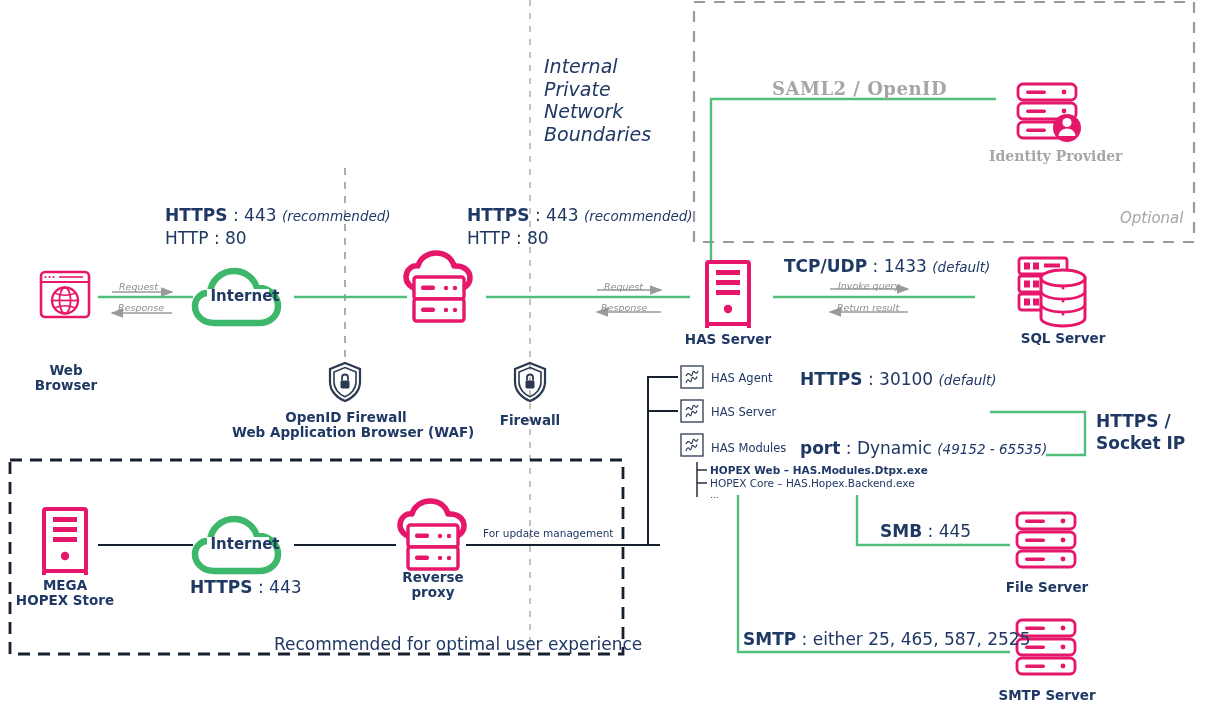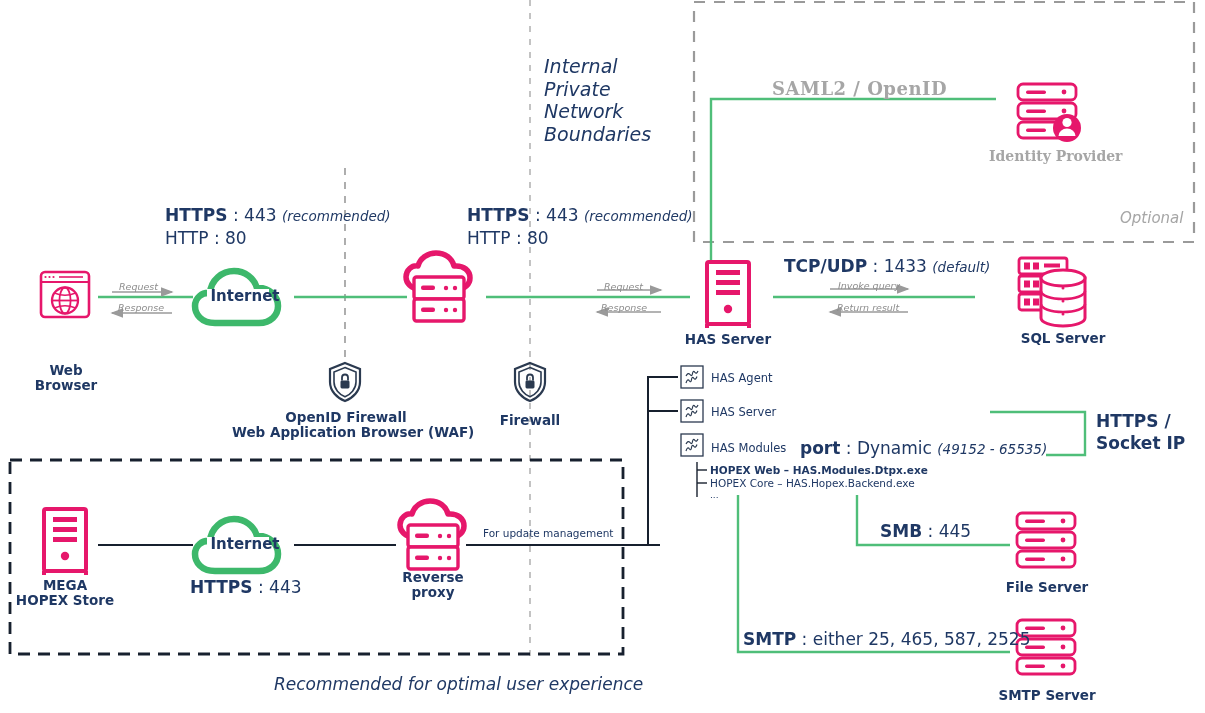--- a/index.html
+++ b/index.html
@@ -15,21 +15,21 @@
   .proto .note{font-size:13.5px;font-style:italic;font-weight:normal;}
   .flow{position:absolute;font-style:italic;font-size:9.5px;color:#8d8d8d;white-space:nowrap;}
   .boundary-txt{position:absolute;font-style:italic;font-size:19px;line-height:22.5px;
                 color:#1f3864;white-space:nowrap;}
   .gray-serif{position:absolute;white-space:nowrap;color:#a6a6a6;
               font-family:"DejaVu Serif","Liberation Serif",serif;font-weight:bold;}
   .optional{position:absolute;font-style:italic;font-size:15px;color:#a6a6a6;white-space:nowrap;}
   .mod-lbl{position:absolute;font-size:11.5px;color:#1f3864;white-space:nowrap;}
   .mod-sub{position:absolute;font-size:10.5px;color:#1f3864;white-space:nowrap;line-height:13px;}
   .update-lbl{position:absolute;font-size:10.5px;color:#1f3864;white-space:nowrap;}
-  .rec-lbl{position:absolute;font-style:italic;font-size:17px;color:#1f3864;white-space:nowrap;margin-top:40px;}
+  .rec-lbl{position:absolute;font-size:17px;color:#1f3864;white-space:nowrap;}
 </style>
 </head>
 <body>
 
 <div id="stage">
 
 <svg id="canvas" viewBox="0 0 1205 713">
   <defs>
     <marker id="arrGray" markerWidth="8" markerHeight="8" refX="7" refY="3" orient="auto">
       <path d="M0,0 L8,3 L0,6 z" fill="#9a9a9a"></path>
@@ -290,20 +290,24 @@
 <div class="node-cap" style="left:232px;top:410px;width:228px;">
   <div>OpenID Firewall</div>
   <div>Web Application Browser (WAF)</div>
 </div>
 <div class="node-cap" style="left:480px;top:413px;width:100px;">Firewall</div>
 
 <div class="mod-lbl" style="left:711px;top:371px;">HAS Agent</div>
 <div class="mod-lbl" style="left:711px;top:405px;">HAS Server</div>
 <div class="mod-lbl" style="left:711px;top:441px;">HAS Modules</div>
 
+<div class="proto" style="left:800px;top:368px;">
+  <b>HTTPS</b><span> : </span><span class="num">30100</span>
+  <span class="note">(default)</span>
+</div>
 <div class="proto" style="left:800px;top:437px;">
   <b>port</b><span> : </span><span class="num">Dynamic</span>
   <span class="note">(49152 - 65535)</span>
 </div>
 
 <div class="mod-sub" style="left:710px;top:464px;font-weight:bold;">HOPEX Web – HAS.Modules.Dtpx.exe</div>
 <div class="mod-sub" style="left:710px;top:477px;">HOPEX Core – HAS.Hopex.Backend.exe</div>
 <div class="mod-sub" style="left:710px;top:489px;font-size:9px;">...</div>
 
 <div class="node-cap" style="left:1096px;top:410px;width:120px;text-align:left;font-size:17px;line-height:22px;">

